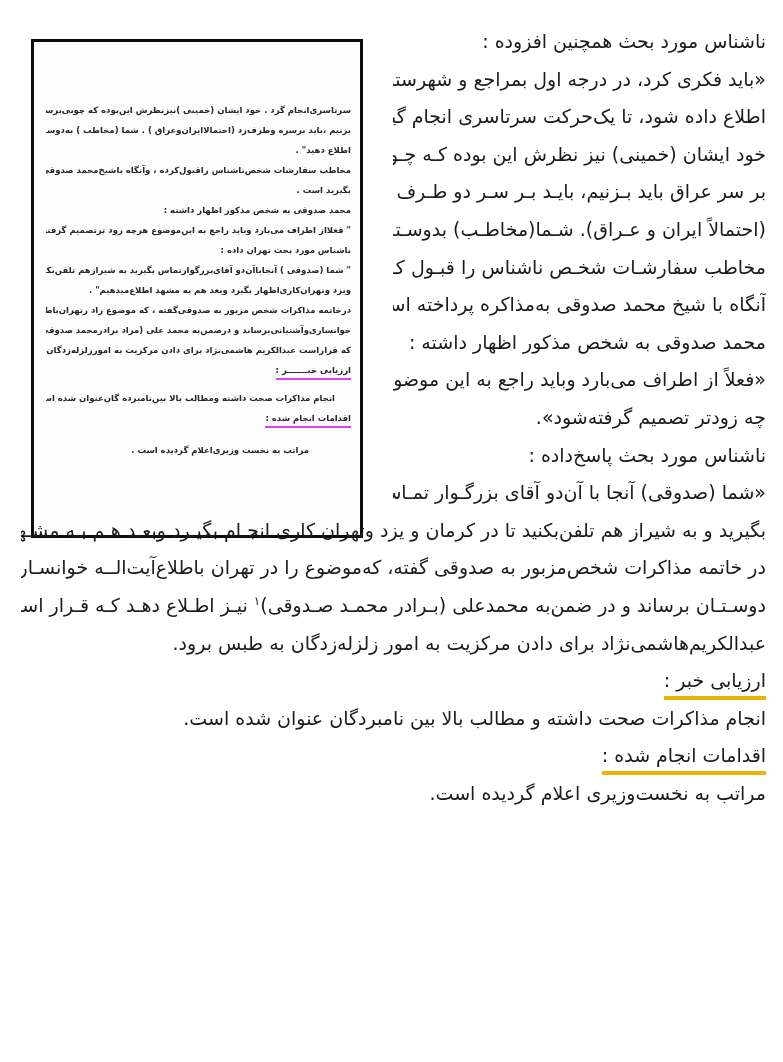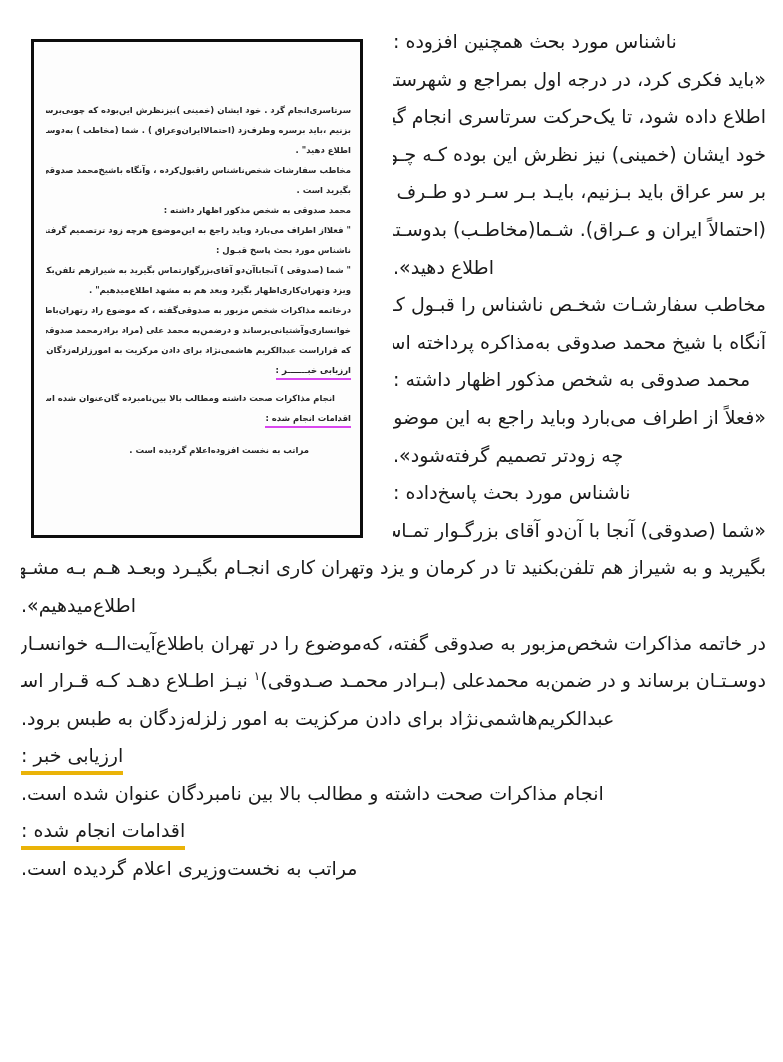--- a/index.html
+++ b/index.html
@@ -25,75 +25,73 @@
   .i1  { padding-right:16px; }
   .i2  { padding-right:42px; }
 
   
   .main {
     position:absolute; top:23px; right:17px; width:745px; direction:rtl;
   }
   .col  { width:373px; }  
   .full { width:100%; }
   .line {
-    font-size:19px; line-height:37.6px; text-align:left;
+    font-size:19px; line-height:37.6px; text-align:right;
     white-space:nowrap; overflow:hidden;
   }
   .heading span { border-bottom:4px solid #eab308; padding-bottom:5px; }
   sup.fn { font-size:12px; line-height:0; vertical-align:super; }
 </style>
 </head>
 <body>
 
 <div class="page" dir="rtl">
 
   <div class="scan-frame">
     <div class="scan-body">
       <div class="scan-line"><span>سرتاسری‌انجام گرد . خود ایشان (خمینی )نیزنظرش این‌بوده که چوبی‌بر‌سرعراق‌بایـد</span></div>
       <div class="scan-line"><span>بزنیم ،باید برسره وطرف‌زد (احتمالاایران‌وعراق ) . شما (مخاطب ) به‌دوسـتـان</span></div>
       <div class="scan-line"><span>اطلاع دهید" .</span></div>
       <div class="scan-line"><span>مخاطب سفارشات شخص‌ناشناس راقبول‌کرده ، وآنگاه باشیخ‌محمد صدوقی مذاکـــره</span></div>
       <div class="scan-line"><span>بگیرید است .</span></div>
       <div class="scan-line"><span>محمد صدوقی به شخص مذکور اظهار داشته :</span></div>
       <div class="scan-line"><span>" فعلااز اطراف می‌بارد وباید راجع به این‌موضوع هرچه زود ترتصمیم گرفته شود" .</span></div>
-      <div class="scan-line"><span>ناشناس مورد بحث پاسخ قبـول :</span></div>
+      <div class="scan-line"><span>ناشناس مورد بحث تهران داده :</span></div>
       <div class="scan-line"><span>" شما (صدوقی ) آنجاباآن‌دو آقای‌بزرگوارتماس بگیرید به شیرازهم تلفن‌بکنید هادرکرمان</span></div>
       <div class="scan-line"><span>ویزد وتهران‌کاری‌اظهار بگیرد وبعد هم به مشهد اطلاع‌میدهیم" .</span></div>
       <div class="scan-line"><span>درخاتمه مذاکرات شخص مزبور به صدوقی‌گفته ، که موضوع راد رتهران‌باطلاع‌آیت‌الـــه</span></div>
       <div class="scan-line"><span>خوانساری‌وآشتیانی‌برساند و درضمن‌به محمد علی (مراد برادرمحمد صدوقی ) نیزاطلاع دهد</span></div>
       <div class="scan-line"><span>که قراراست عبدالکریم هاشمی‌نژاد برای دادن مرکزیت به امورزلزله‌زدگان به طبس برود .</span></div>
       <div class="scan-line u"><span>ارزیابی خبـــــــر :</span></div>
       <div class="scan-line i1 g8"><span>انجام مذاکرات صحت داشته ومطالب بالا بین‌نامبرده گان‌عنوان شده است .</span></div>
       <div class="scan-line u"><span>اقدامات انجام شده :</span></div>
-      <div class="scan-line i2 g12"><span>مراتب به نخست افزوده‌اعلام گردیده است .</span></div>
+      <div class="scan-line i2 g12"><span>مراتب به نخست وزیری‌اعلام گردیده است .</span></div>
     </div>
   </div>
 
   <div class="main">
 
     <div class="col">
       <div class="line">ناشناس مورد بحث همچنین افزوده :</div>
       <div class="line">«باید فکری کرد، در درجه اول بمراجع و شهرستانها</div>
       <div class="line">اطلاع داده شود، تا یک‌حرکت سرتاسری انجام گیرد.</div>
       <div class="line">خود ایشان (خمینی) نیز نظرش این بوده کـه چـوبی</div>
       <div class="line">بر سر عراق باید بـزنیم، بایـد بـر سـر دو طـرف زد</div>
       <div class="line">(احتمالاً ایران و عـراق). شـما(مخاطـب) بدوسـتان</div>
-      <div class="line">اطلاع دهید».</div>
       <div class="line">مخاطب سفارشـات شخـص ناشناس را قبـول کـرده و</div>
       <div class="line">آنگاه با شیخ محمد صدوقی به‌مذاکره پرداخته است.</div>
       <div class="line">محمد صدوقی به شخص مذکور اظهار داشته :</div>
       <div class="line">«فعلاً از اطراف می‌بارد وباید راجع به این موضوع‌هر</div>
       <div class="line">چه زودتر تصمیم گرفته‌شود».</div>
       <div class="line">ناشناس مورد بحث پاسخ‌داده :</div>
       <div class="line">«شما (صدوقی) آنجا با آن‌دو آقای بزرگـوار تمـاس</div>
     </div>
 
     <div class="full">
       <div class="line">بگیرید و به شیراز هم تلفن‌بکنید تا در کرمان و یزد وتهران کاری انجـام بگیـرد وبعـد هـم بـه مشـهد</div>
-      <div class="line">اطلاع‌میدهیم».</div>
       <div class="line">در خاتمه مذاکرات شخص‌مزبور به صدوقی گفته، که‌موضوع را در تهران باطلاع‌آیت‌الــه خوانسـاری و</div>
 
       <div class="line">
         <span>دوسـتـان برساند و در ضمن‌به محمدعلی (بـرادر محمـد صـدوقی)</span><sup class="fn">۱</sup><span> نیـز اطـلاع دهـد کـه قـرار اسـت</span>
       </div>
 
       <div class="line">عبدالکریم‌هاشمی‌نژاد برای دادن مرکزیت به امور زلزله‌زدگان به طبس برود.</div>
 
       <div class="line heading">
         <span>ارزیابی خبر :</span>

